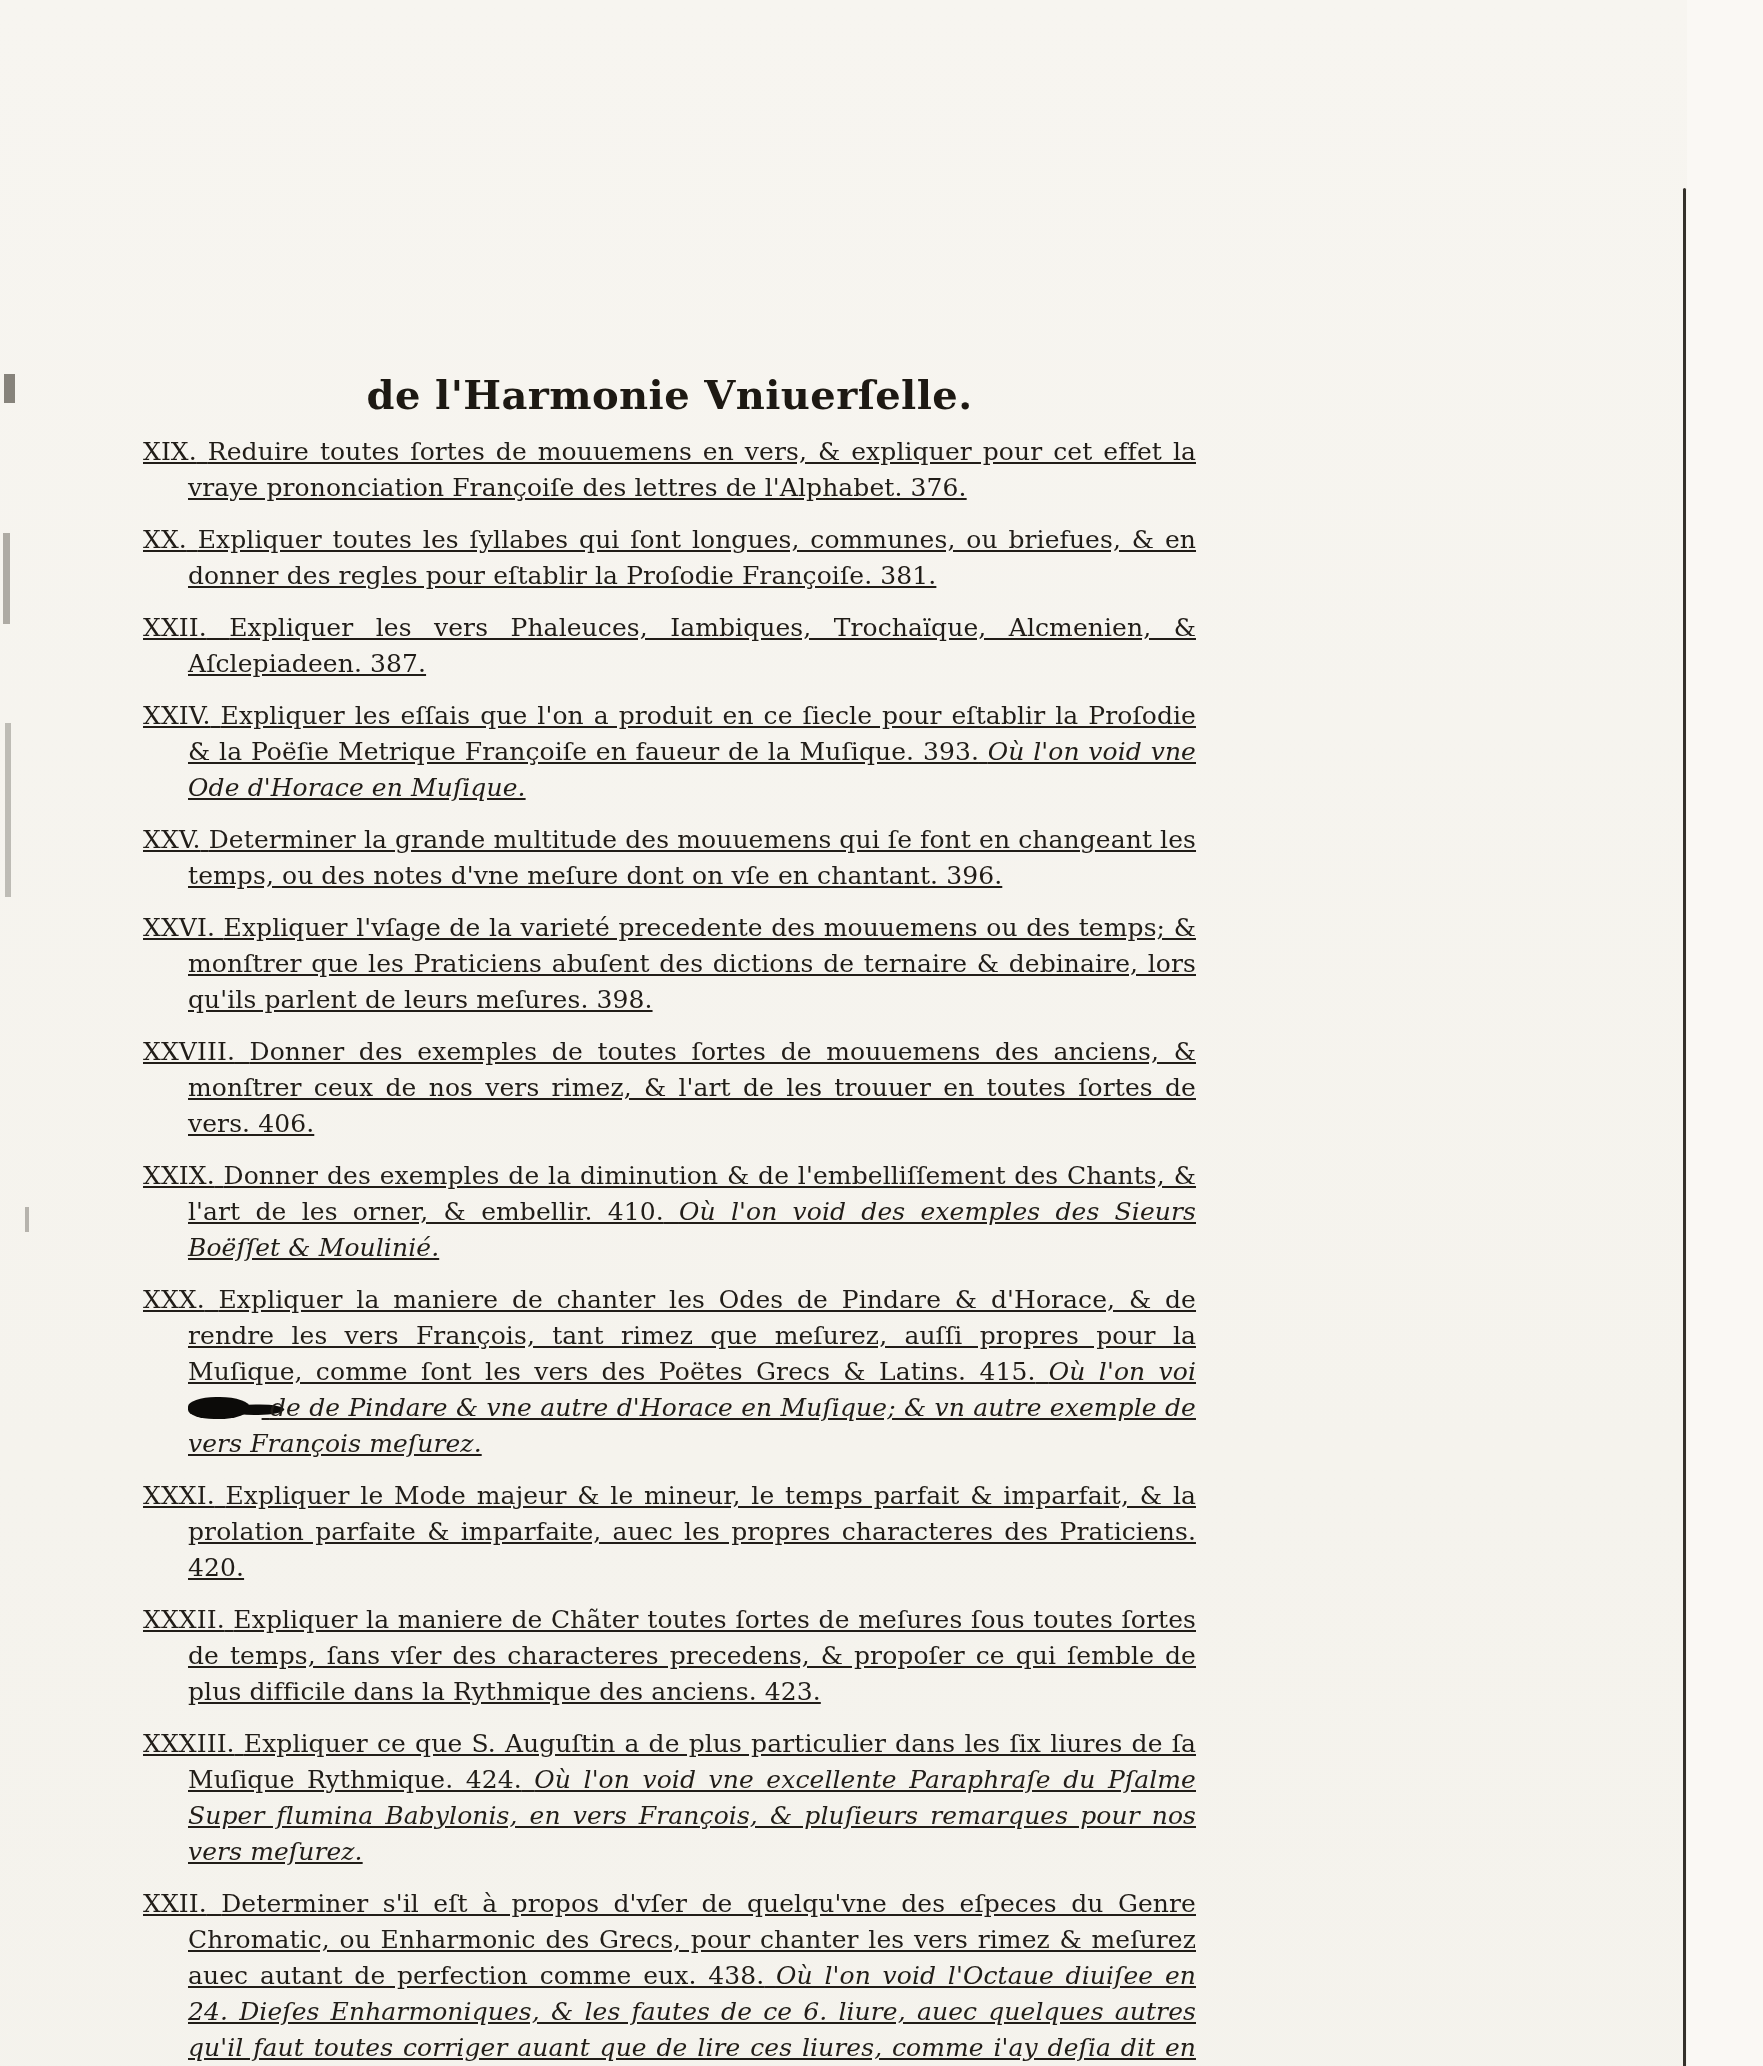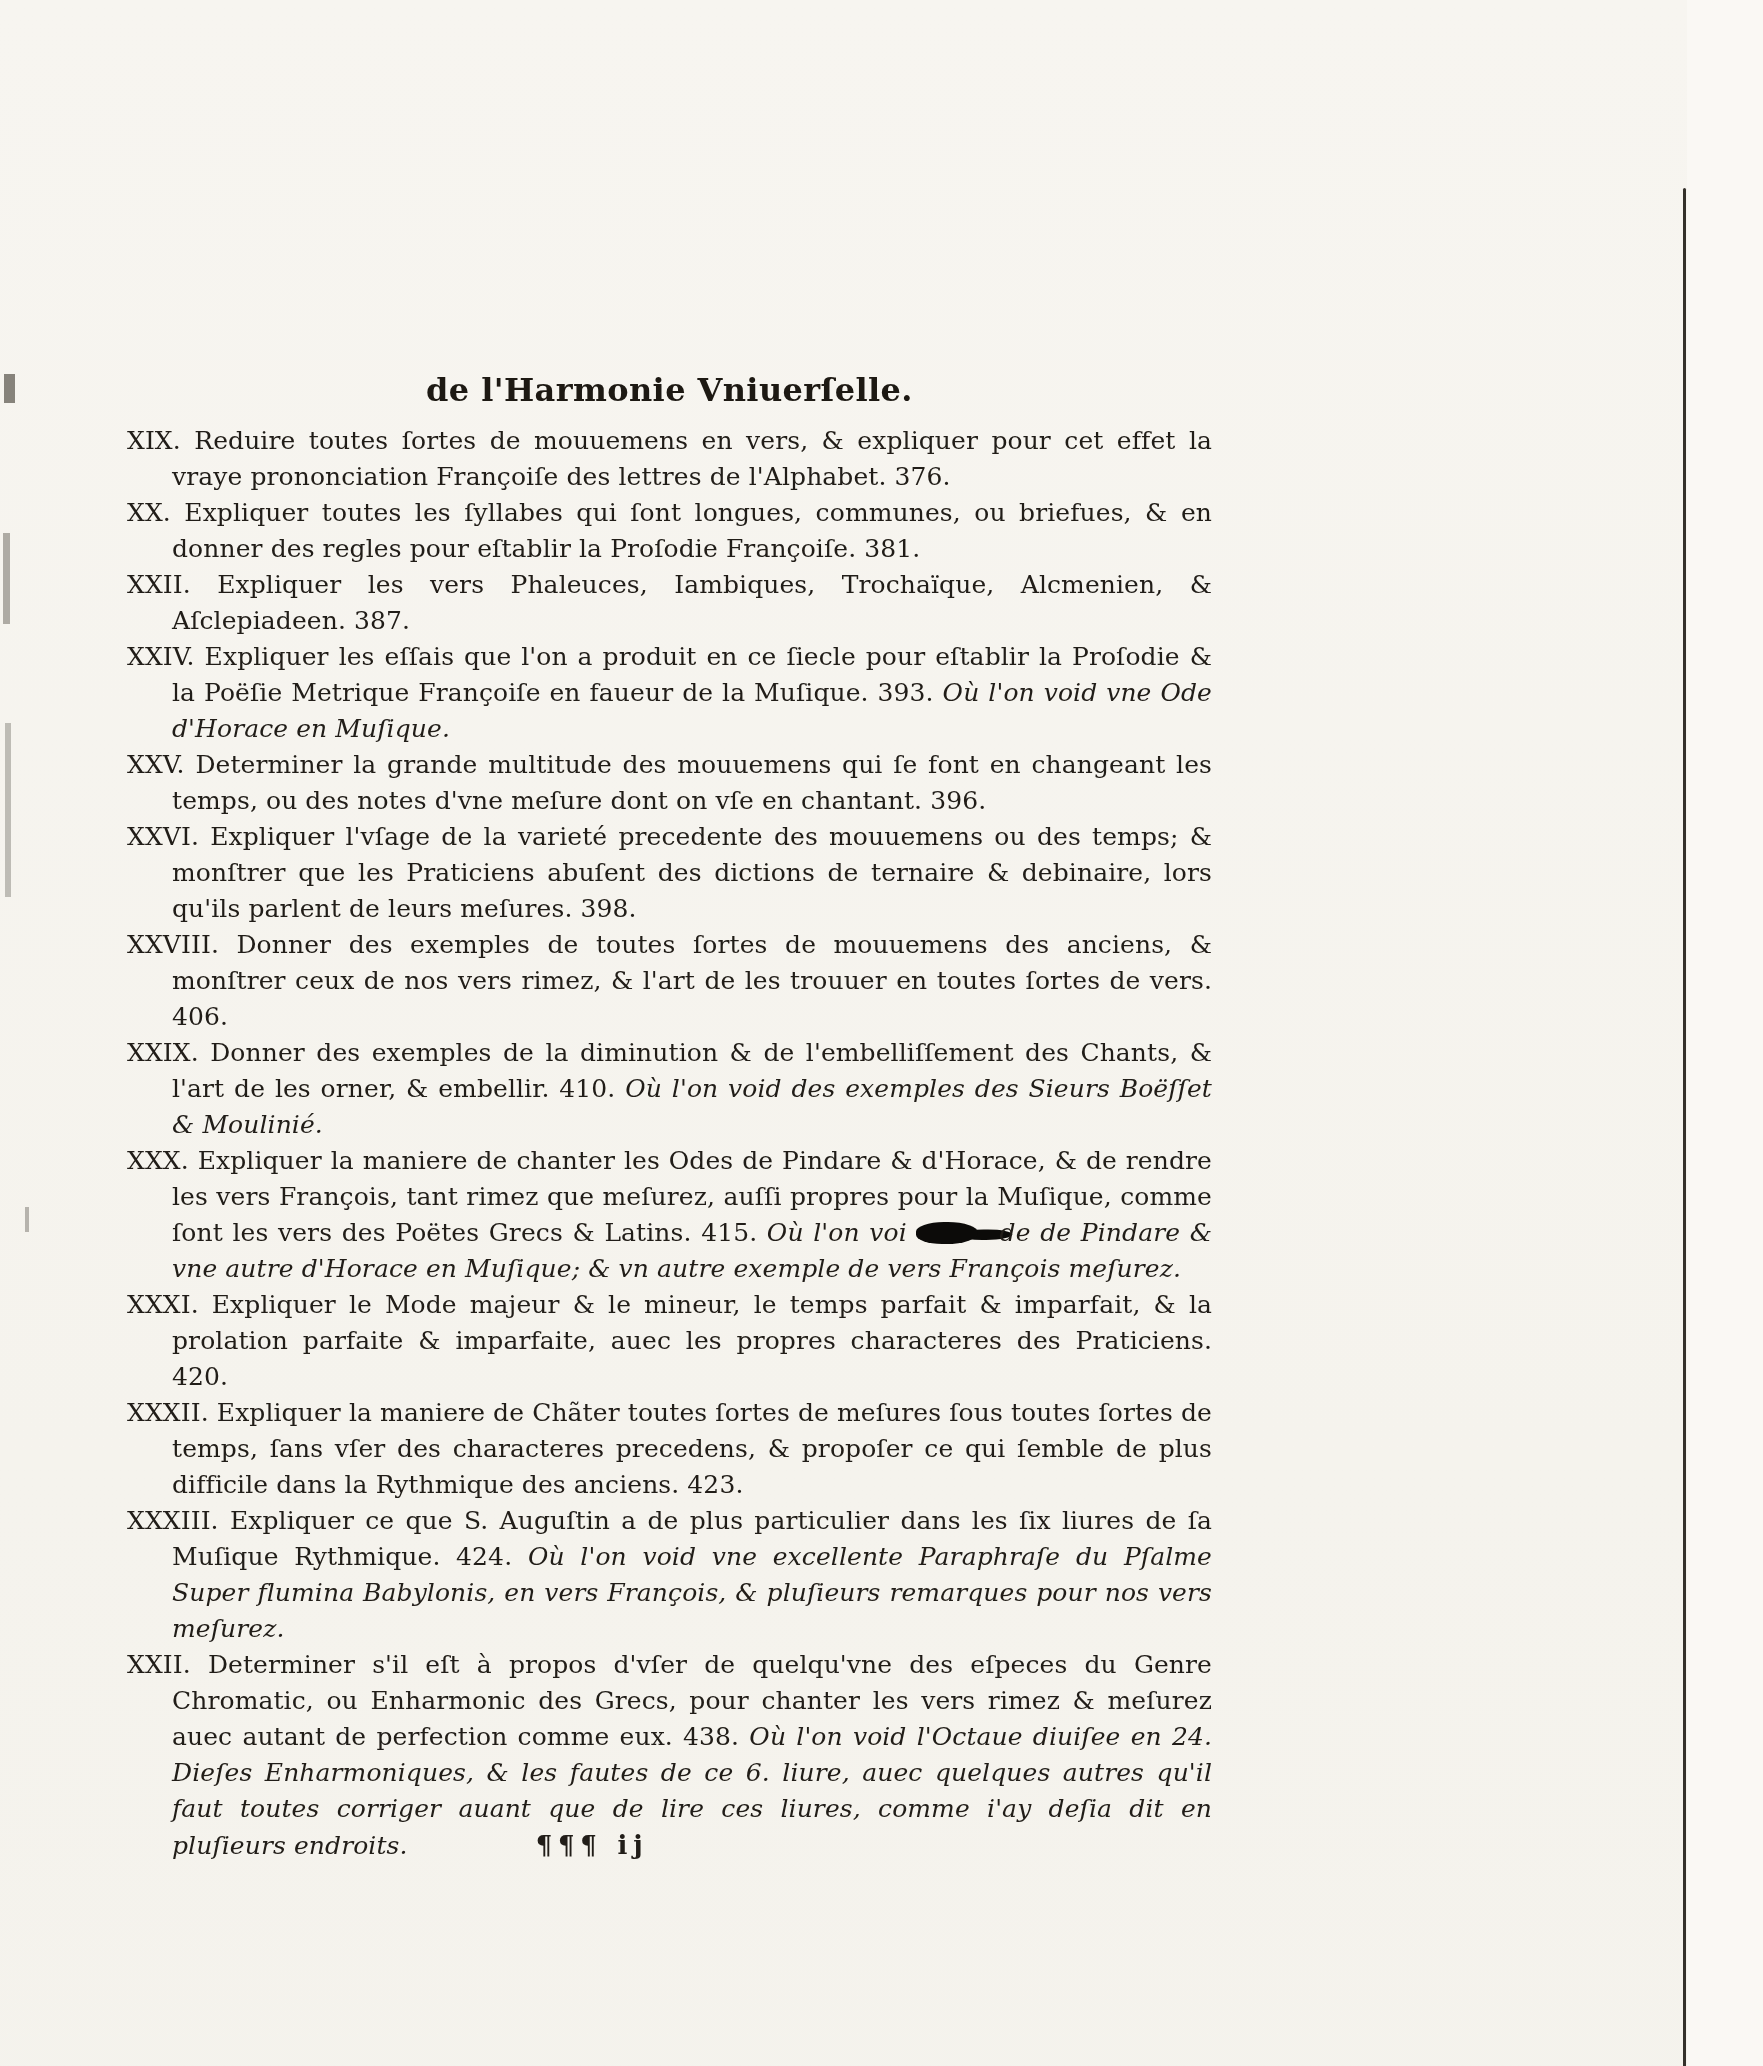--- a/index.html
+++ b/index.html
@@ -40,34 +40,35 @@
   .a3 { left: 5px; top: 723px; width: 5.8px; height: 174px; opacity:.35; }
   .a4 { left: 25px; top: 1207px; width: 4.1px; height: 25px;  opacity:.4; }
 
   .text-block {
     position: absolute;
     left: 127px; top: 372px;
     width: 1085px;
   }
   .title {
     text-align: center;
-    font-size: 32px;
+    font-size: 40px;
     line-height: 1.15;
     margin: 0 0 14px 0;
     letter-spacing: 0.4px;
     color: #1d1913;
   }
   .entry {
-    margin: 0;
+    margin: 16px;
     font-size: 25px;
     line-height: 36px;
     text-align: justify;
     padding-left: 45px;
     text-indent: -45px;
     letter-spacing: 0.1px;
+    text-decoration: underline;
   }
   .num { white-space: nowrap; }
   .it { font-style: italic; }
   .ink-blot {
     display: inline-block;
     width: 62px; height: 22px;
     background: #0c0b09;
     border-radius: 48% 52% 55% 45%;
     vertical-align: -3.3px;
     box-shadow: 40px 1.7px 0 -5.8px #0c0b09;

